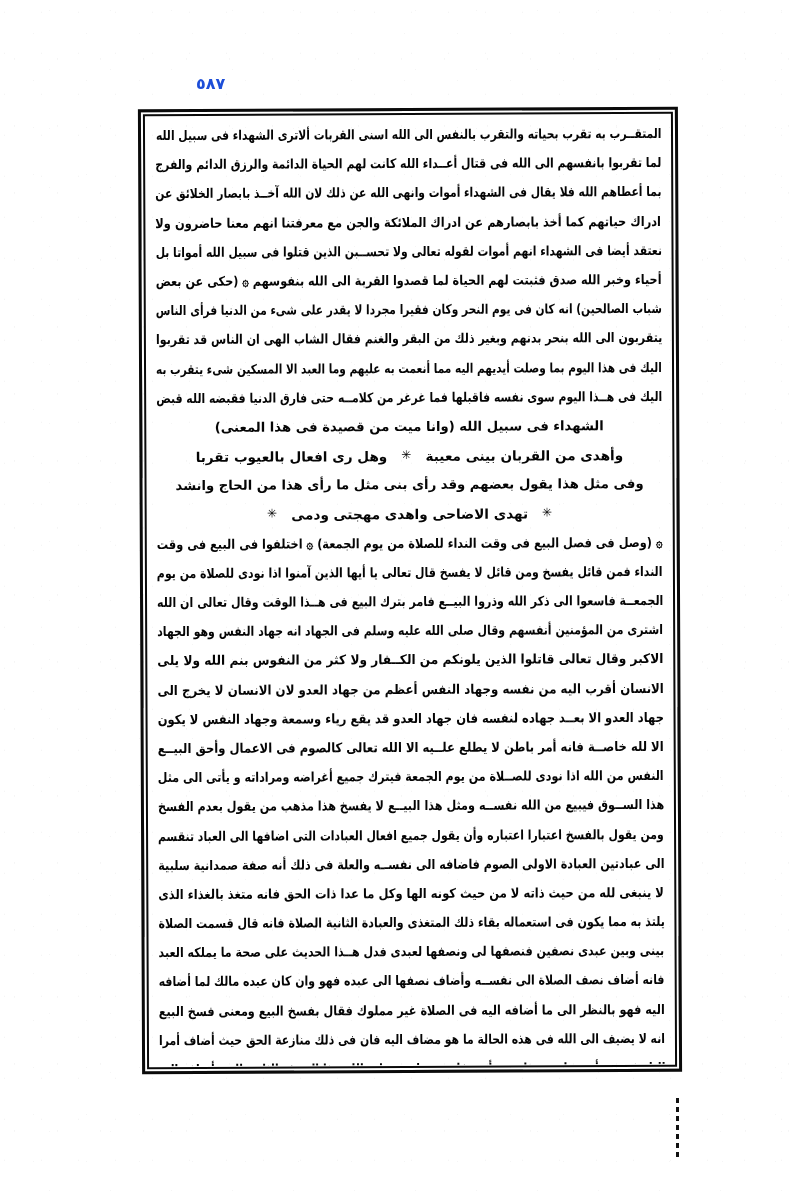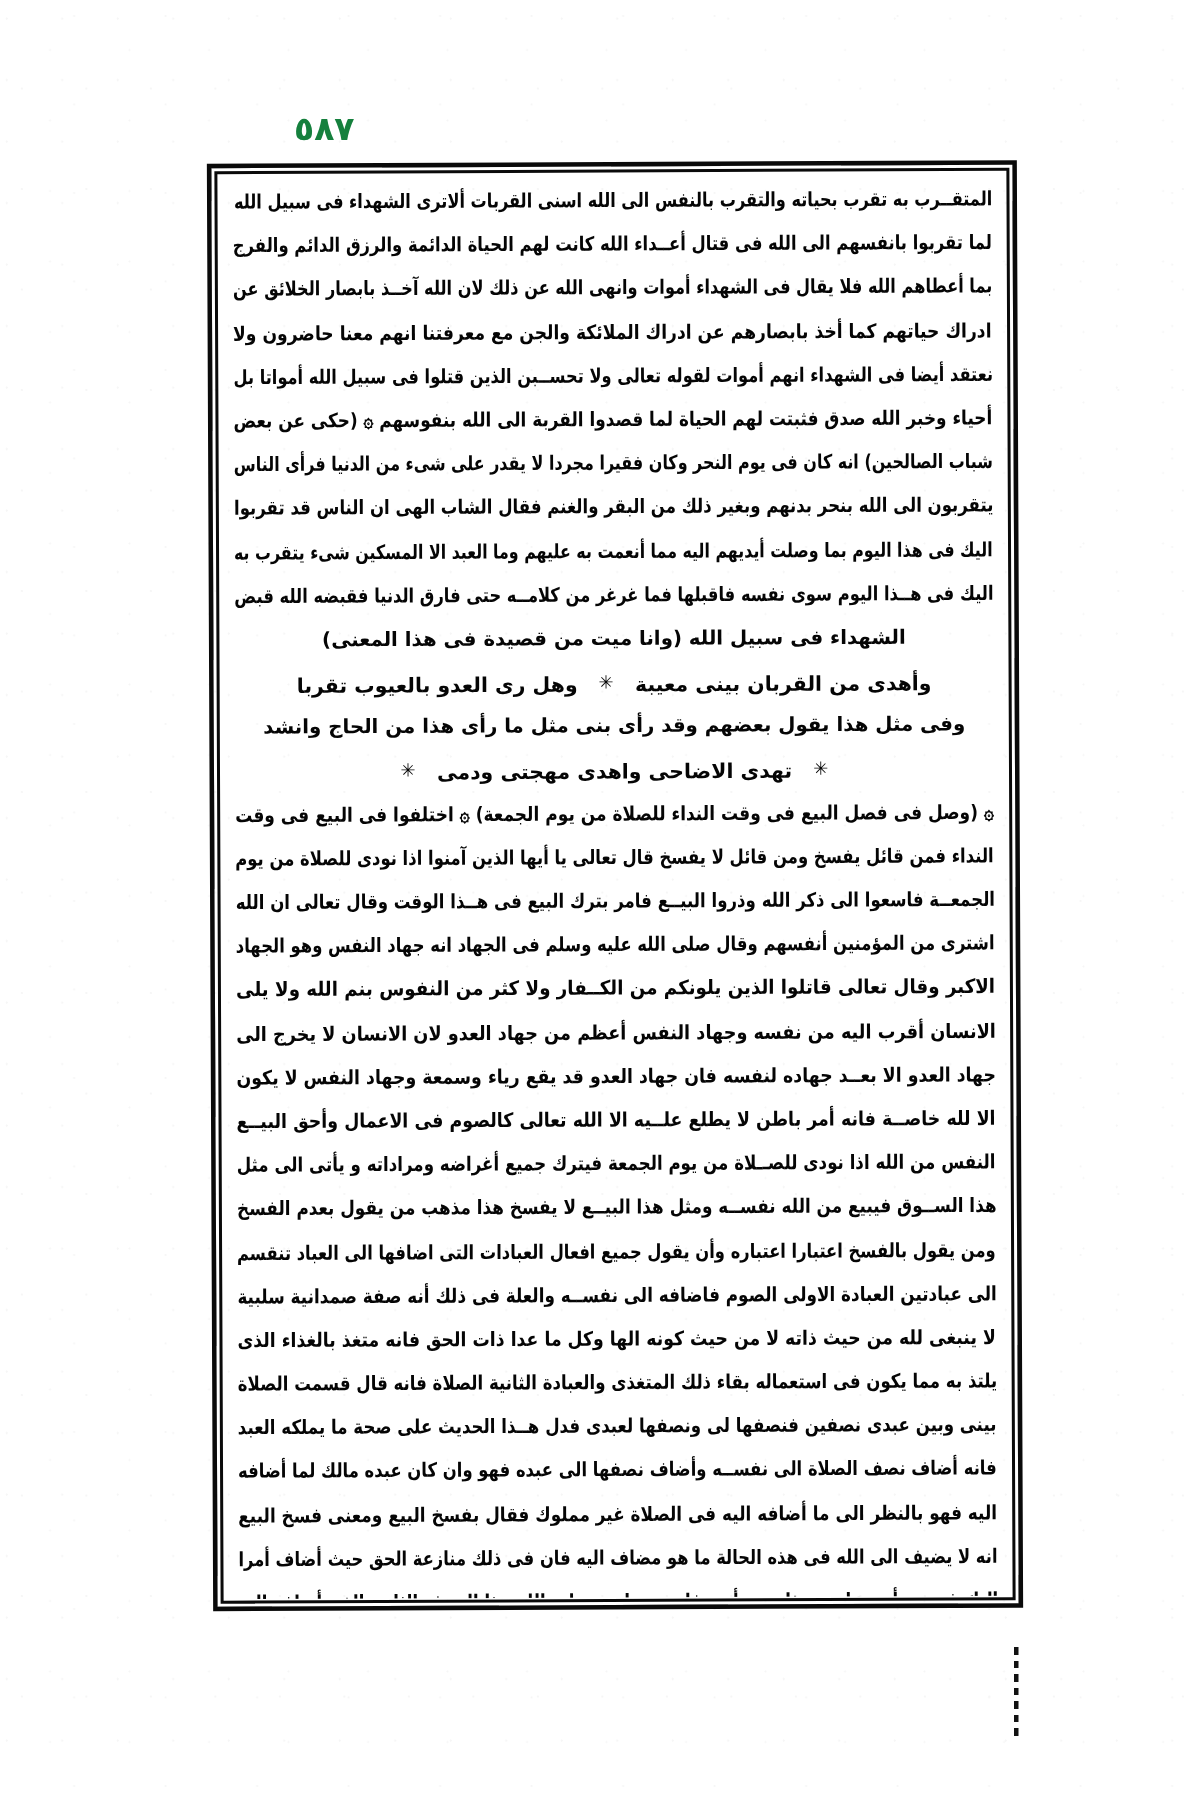--- a/index.html
+++ b/index.html
@@ -21,23 +21,23 @@
     inset: 0;
     background: #ffffff;
   }
 
   
   #folio {
     position: absolute;
     top: 74px;
     left: 196px;
     font-family: "DejaVu Sans", sans-serif;
-    font-size: 22px;
+    font-size: 16px;
     letter-spacing: 1px;
-    color: #15803d;
+    color: #1d4ed8;
     direction: rtl;
     font-weight: 600;
   }
 
   
   #text-frame {
     position: absolute;
     top: 108px;
     right: 120px;
     left: 140px;
@@ -158,21 +158,21 @@
           <div class="line prose"><span class="seg" style="transform-origin: right center; transform: scaleX(0.829508); display: inline-block; white-space: nowrap;">لما تقربوا بانفسهم الى الله فى قتال أعــداء الله كانت لهم الحياة الدائمة والرزق الدائم والفرج</span></div>
           <div class="line prose"><span class="seg" style="transform-origin: right center; transform: scaleX(0.816129); display: inline-block; white-space: nowrap;">بما أعطاهم الله فلا يقال فى الشهداء أموات وانهى الله عن ذلك لان الله آخــذ بابصار الخلائق عن</span></div>
           <div class="line prose"><span class="seg" style="transform-origin: right center; transform: scaleX(0.866438); display: inline-block; white-space: nowrap;">ادراك حياتهم كما أخذ بابصارهم عن ادراك الملائكة والجن مع معرفتنا انهم معنا حاضرون ولا</span></div>
           <div class="line prose"><span class="seg" style="transform-origin: right center; transform: scaleX(0.820097); display: inline-block; white-space: nowrap;">نعتقد أيضا فى الشهداء انهم أموات لقوله تعالى ولا تحســبن الذين قتلوا فى سبيل الله أمواتا بل</span></div>
           <div class="line prose"><span class="seg" style="transform-origin: right center; transform: scaleX(0.853288); display: inline-block; white-space: nowrap;">أحياء وخبر الله صدق فثبتت لهم الحياة لما قصدوا القربة الى الله بنفوسهم ۞ (حكى عن بعض</span></div>
           <div class="line prose"><span class="seg" style="transform-origin: right center; transform: scaleX(0.805732); display: inline-block; white-space: nowrap;">شباب الصالحين) انه كان فى يوم النحر وكان فقيرا مجردا لا يقدر على شىء من الدنيا فرأى الناس</span></div>
           <div class="line prose"><span class="seg" style="transform-origin: right center; transform: scaleX(0.836364); display: inline-block; white-space: nowrap;">يتقربون الى الله بنحر بدنهم وبغير ذلك من البقر والغنم فقال الشاب الهى ان الناس قد تقربوا</span></div>
           <div class="line prose"><span class="seg" style="transform-origin: right center; transform: scaleX(0.800633); display: inline-block; white-space: nowrap;">اليك فى هذا اليوم بما وصلت أيديهم اليه مما أنعمت به عليهم وما العبد الا المسكين شىء يتقرب به</span></div>
           <div class="line prose"><span class="seg" style="transform-origin: right center; transform: scaleX(0.824104); display: inline-block; white-space: nowrap;">اليك فى هــذا اليوم سوى نفسه فاقبلها فما غرغر من كلامــه حتى فارق الدنيا فقبضه الله قبض</span></div>
           <div class="line prose partial-center"><span class="seg">الشهداء فى سبيل الله (وانا ميت من قصيدة فى هذا المعنى)</span></div>
-          <div class="line verse"><span>وأهدى من القربان بينى معيبة</span><span class="sep-star">✳</span><span>وهل رى العدو بالعيوب تقربا</span></div>
+          <div class="line verse"><span>وأهدى من القربان بينى معيبة</span><span class="sep-star">✳</span><span>وهل رى افعال بالعيوب تقربا</span></div>
           <div class="line prose partial-center"><span class="seg">وفى مثل هذا يقول بعضهم وقد رأى بنى مثل ما رأى هذا من الحاج وانشد</span></div>
           <div class="line verse"><span class="sep-star">✳</span><span>تهدى الاضاحى واهدى مهجتى ودمى</span><span class="sep-star">✳</span></div>
           <div class="line prose"><span class="seg" style="transform-origin: right center; transform: scaleX(0.860544); display: inline-block; white-space: nowrap;">۞ (وصل فى فصل البيع فى وقت النداء للصلاة من يوم الجمعة) ۞ اختلفوا فى البيع فى وقت</span></div>
           <div class="line prose"><span class="seg" style="transform-origin: right center; transform: scaleX(0.829508); display: inline-block; white-space: nowrap;">النداء فمن قائل يفسخ ومن قائل لا يفسخ قال تعالى يا أيها الذين آمنوا اذا نودى للصلاة من يوم</span></div>
           <div class="line prose"><span class="seg" style="transform-origin: right center; transform: scaleX(0.837748); display: inline-block; white-space: nowrap;">الجمعــة فاسعوا الى ذكر الله وذروا البيــع فامر بترك البيع فى هــذا الوقت وقال تعالى ان الله</span></div>
           <div class="line prose"><span class="seg" style="transform-origin: right center; transform: scaleX(0.829508); display: inline-block; white-space: nowrap;">اشترى من المؤمنين أنفسهم وقال صلى الله عليه وسلم فى الجهاد انه جهاد النفس وهو الجهاد</span></div>
           <div class="line prose"><span class="seg" style="transform-origin: right center; transform: scaleX(0.921676); display: inline-block; white-space: nowrap;">الاكبر وقال تعالى قاتلوا الذين يلونكم من الكــفار ولا كثر من النفوس بنم الله ولا يلى</span></div>
           <div class="line prose"><span class="seg" style="transform-origin: right center; transform: scaleX(0.893993); display: inline-block; white-space: nowrap;">الانسان أقرب اليه من نفسه وجهاد النفس أعظم من جهاد العدو لان الانسان لا يخرج الى</span></div>
           <div class="line prose"><span class="seg" style="transform-origin: right center; transform: scaleX(0.875433); display: inline-block; white-space: nowrap;">جهاد العدو الا بعــد جهاده لنفسه فان جهاد العدو قد يقع رياء وسمعة وجهاد النفس لا يكون</span></div>
           <div class="line prose"><span class="seg" style="transform-origin: right center; transform: scaleX(0.88); display: inline-block; white-space: nowrap;">الا لله خاصــة فانه أمر باطن لا يطلع علــيه الا الله تعالى كالصوم فى الاعمال وأحق البيــع</span></div>

